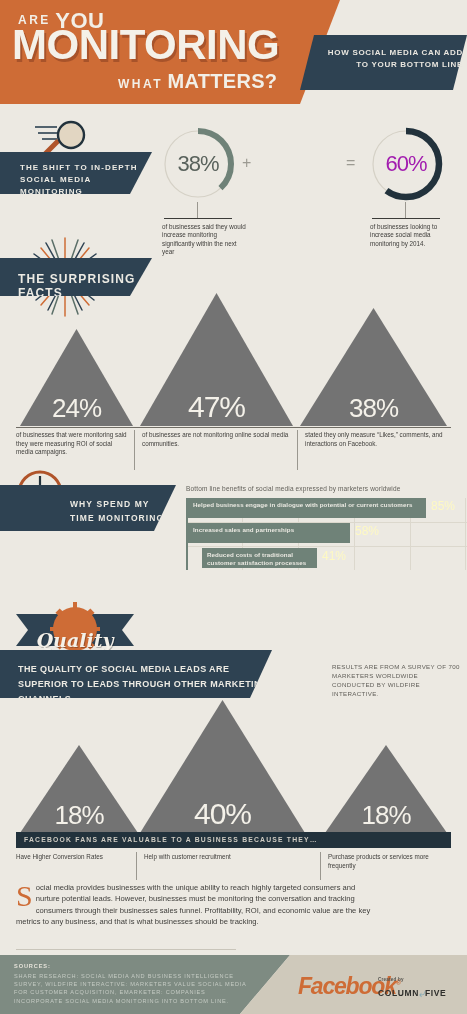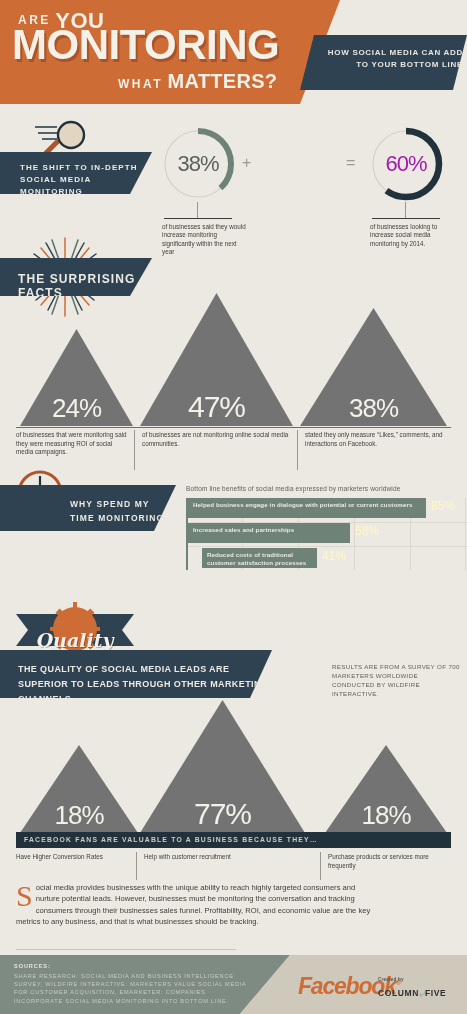--- a/index.html
+++ b/index.html
@@ -332,21 +332,21 @@
   <div class="banner slant q-banner">
     <div class="t">THE QUALITY OF SOCIAL MEDIA LEADS ARE SUPERIOR TO LEADS THROUGH OTHER MARKETING CHANNELS.</div>
   </div>
   <div class="results">RESULTS ARE FROM A SURVEY OF 700 MARKETERS WORLDWIDE CONDUCTED BY WILDFIRE INTERACTIVE.</div>
 
   <div class="tri-group">
     <div class="tri" style="left:20px;top:745px;width:118px;height:88px;clip-path:polygon(50% 0,100% 100%,0 100%);">
       <div class="pct">18%</div>
     </div>
     <div class="tri" style="left:140px;top:700px;width:165px;height:133px;clip-path:polygon(50% 0,100% 100%,0 100%);">
-      <div class="pct" style="font-size:30px">77%</div>
+      <div class="pct" style="font-size:30px">40%</div>
     </div>
     <div class="tri" style="left:325px;top:745px;width:122px;height:88px;clip-path:polygon(50% 0,100% 100%,0 100%);">
       <div class="pct">18%</div>
     </div>
 
     <div class="fb-bar">
       <div class="t">FACEBOOK FANS ARE VALUABLE TO A BUSINESS BECAUSE THEY…</div>
     </div>
 
     <div class="vsep" style="left:136px;top:852px;height:28px;"></div>

